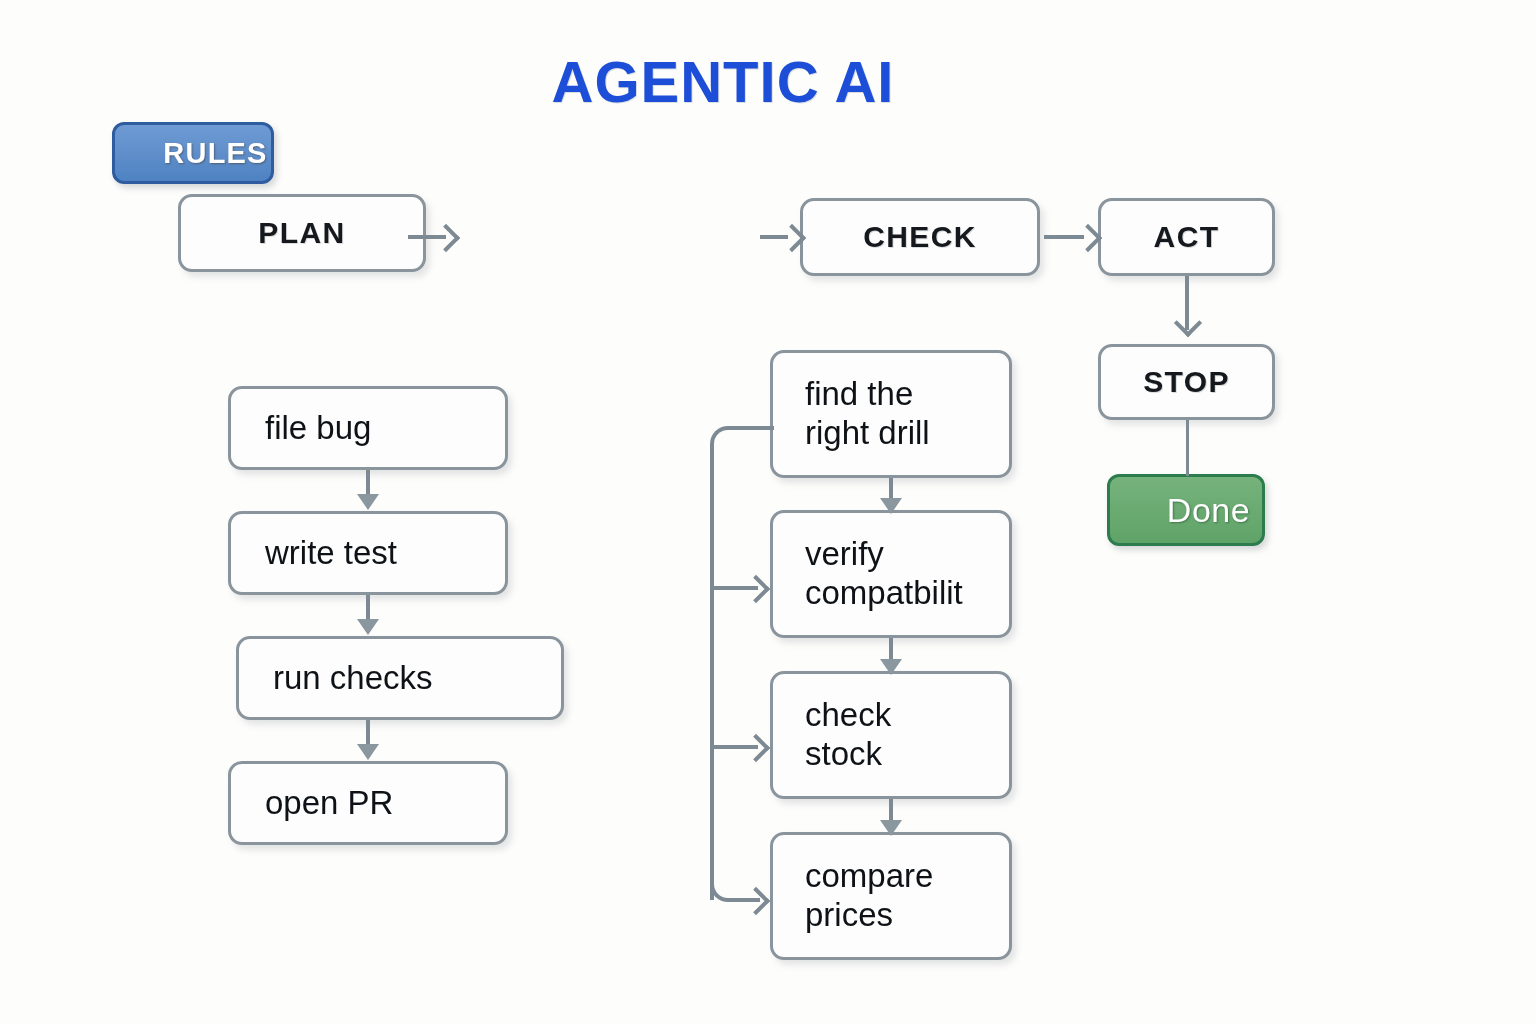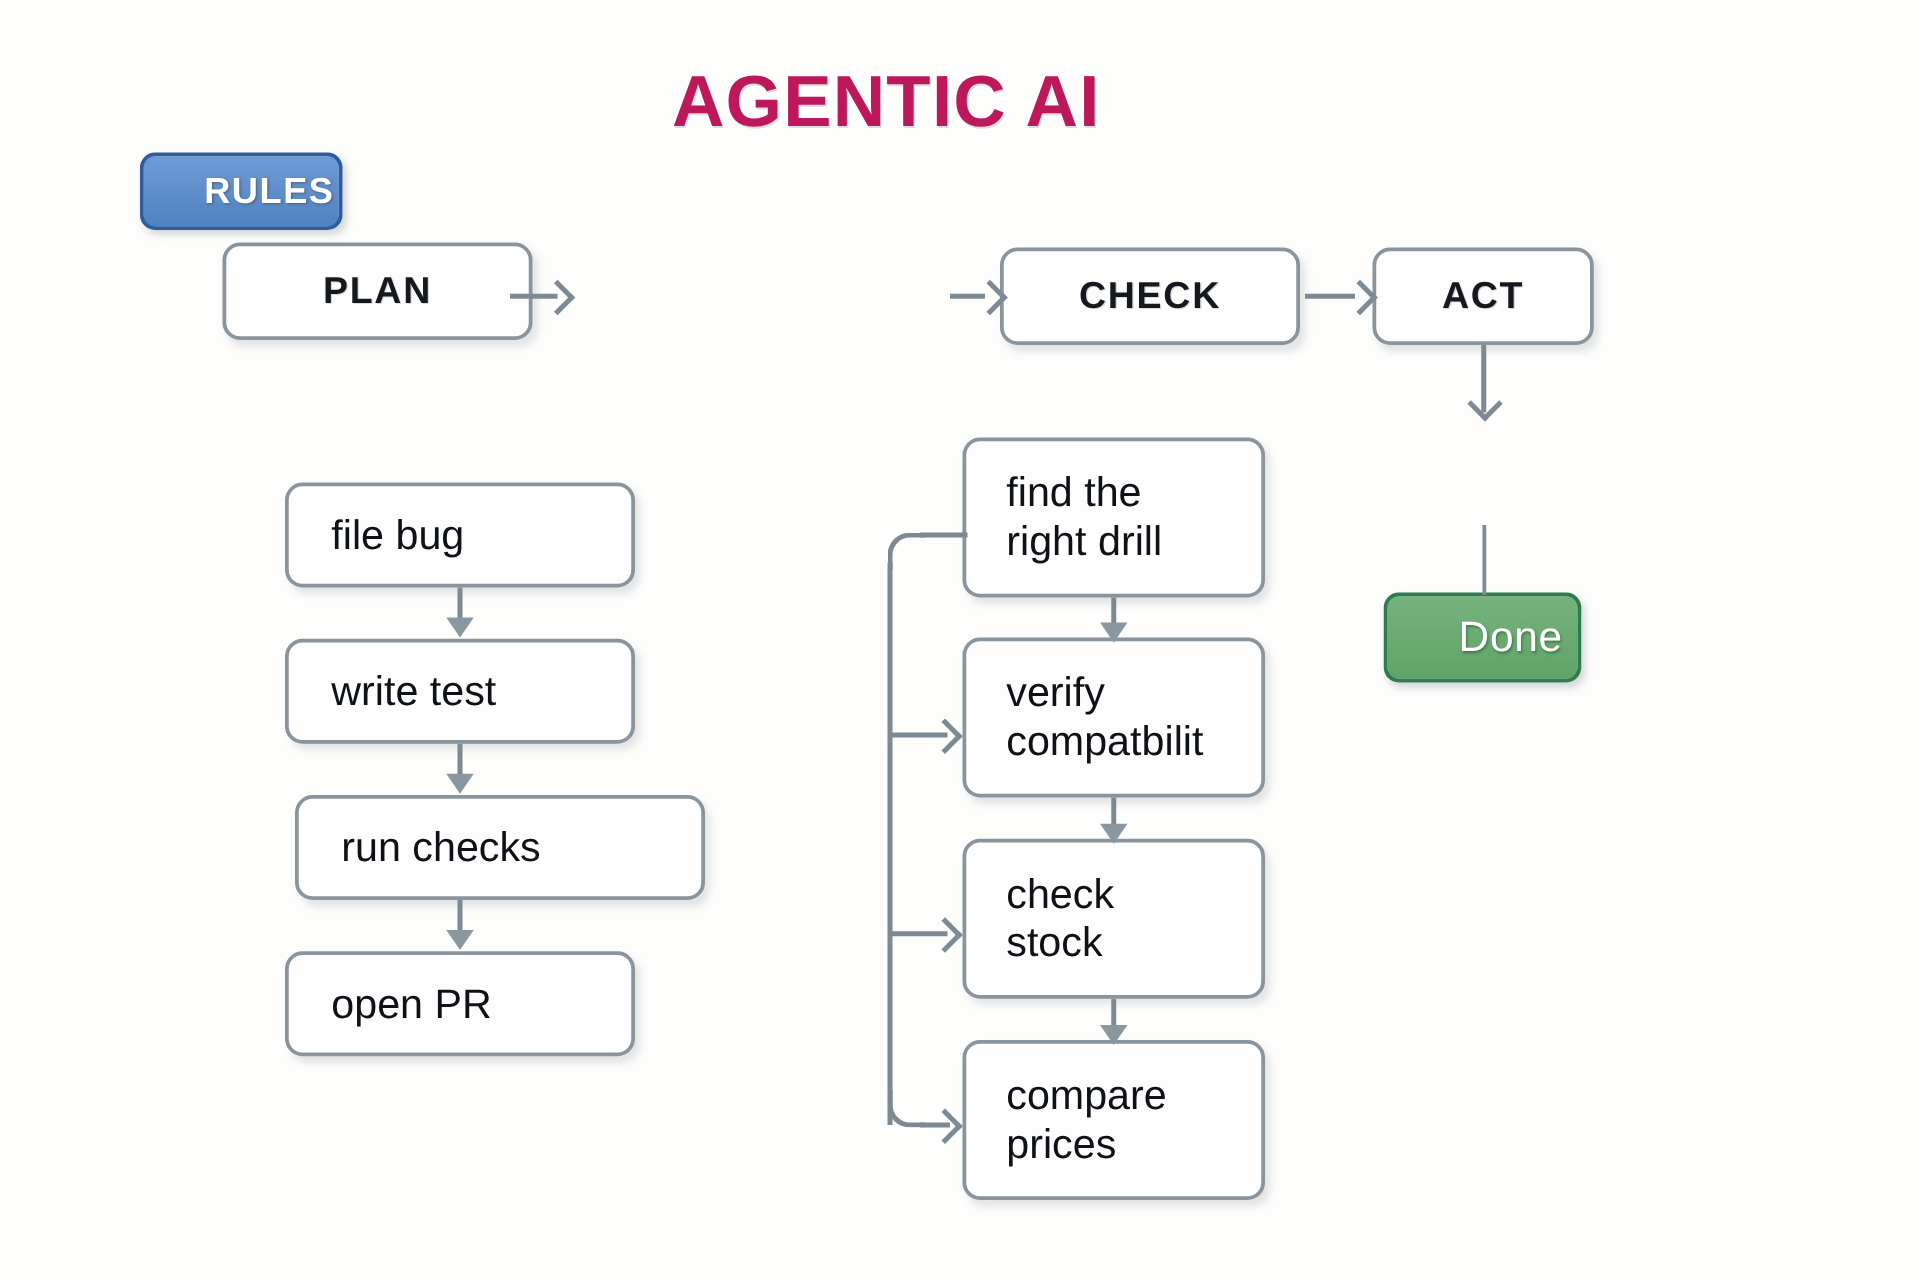--- a/index.html
+++ b/index.html
@@ -12,28 +12,28 @@
     width: 1536px;
     height: 1024px;
     background: #fdfdfc;
     overflow: hidden;
     font-family: "Liberation Sans", sans-serif;
   }
 
   
   #title {
     position: absolute;
-    left: 4px;
+    left: 18px;
     top: 48px;
     width: 1410px;
     text-align: center;
     font-size: 58px;
     font-weight: bold;
     letter-spacing: 1px;
-    color: #be185d;
+    color: #1d4ed8;
     text-shadow: 1px 1px 0 rgba(120,130,140,0.25);
     white-space: nowrap;
   }
 
   
   .box {
     position: absolute;
     box-sizing: border-box;
     background: #fdfdfd;
     border: 3px solid #8a949c;
@@ -172,20 +172,23 @@
 
 
   <div class="box stage center" style="left:800px; top:198px; width:240px; height:78px;">
     <span class="lbl">CHECK</span>
   </div>
 
   <div class="box stage center" style="left:1098px; top:198px; width:177px; height:78px;">
     <span class="lbl">ACT</span>
   </div>
 
+  <div class="box stage center" style="left:1098px; top:344px; width:177px; height:76px;">
+    <span class="lbl">STOP</span>
+  </div>
 
   <div class="line-h" style="left:408px; top:235px; width:38px;"></div>
   <div class="arrow-r" style="left:436px; top:228px;"></div>
 
   <div class="line-h" style="left:760px; top:235px; width:28px;"></div>
   <div class="arrow-r" style="left:782px; top:228px;"></div>
 
   <div class="line-h" style="left:1044px; top:235px; width:40px;"></div>
   <div class="arrow-r" style="left:1078px; top:228px;"></div>
 

